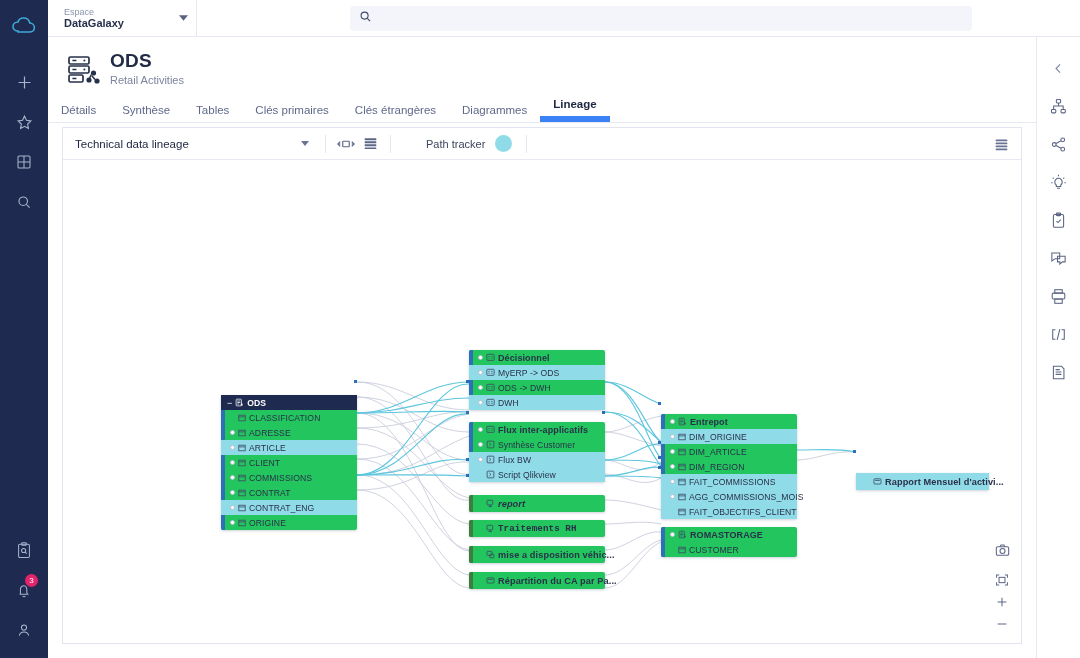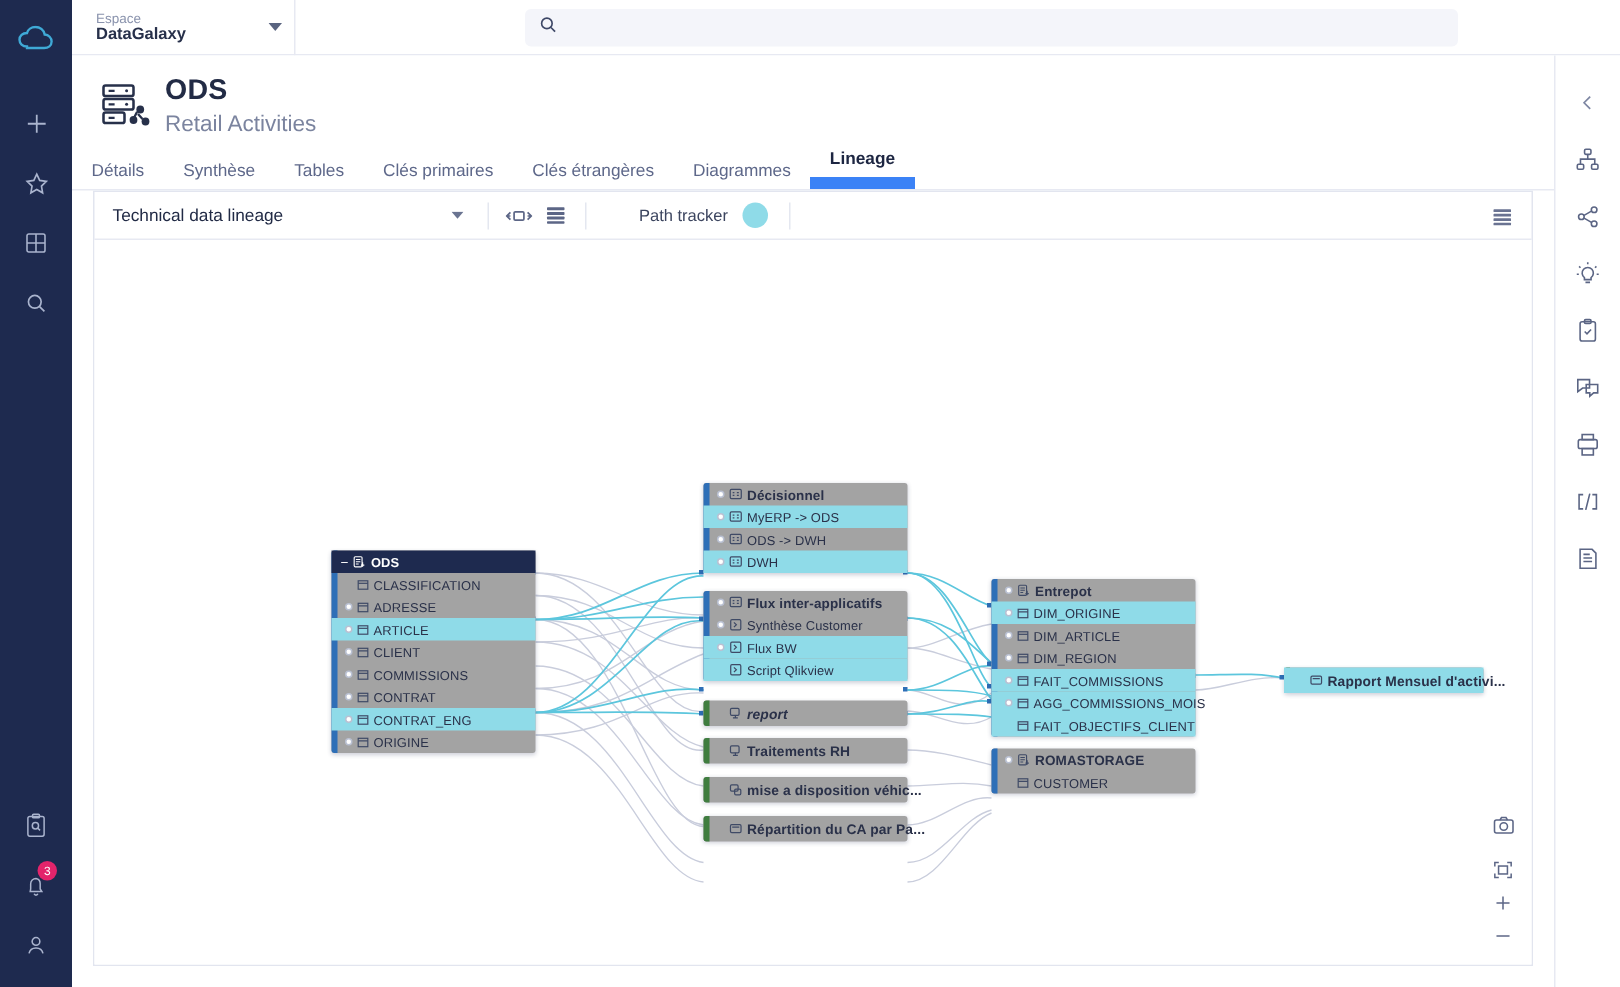--- a/index.html
+++ b/index.html
@@ -73,31 +73,31 @@
   }
 
   
   .main{
     position:absolute; left:48px; top:37px; width:988px; height:621px;
     background:#ffffff;
   }
   .page-head{ padding:14px 0 0 18px; display:flex; align-items:flex-start; }
   .page-logo{ width:34px; height:34px; color:#27304a; margin-right:10px; margin-top:2px;}
   .page-title{ font-size:19px; font-weight:bold; color:#222b45; letter-spacing:.2px; line-height:20px;}
-  .page-sub{ font-size:15px; color:#7b849f; margin-top:3px; }
+  .page-sub{ font-size:11px; color:#7b849f; margin-top:3px; }
 
   .tabs{
     display:flex; align-items:flex-end; gap:0; 
     border-bottom:1px solid #e7e9f2; margin-top:11px; height:25px;
   }
   .tab{
     font-size:11.5px; color:#5e688a; padding:0 13px 6px 13px; cursor:pointer;
     white-space:nowrap;
   }
-  .tab.active{ color:#1d2642; font-weight:bold; border-bottom:8px solid #3b82f6; }
+  .tab.active{ color:#1d2642; font-weight:bold; border-bottom:6px solid #3b82f6; }
 
   
   .lineage-panel{
     position:absolute; left:14px; top:90px; width:960px; height:517px;
     border:1px solid #e2e5ef; background:#ffffff;
   }
   .lineage-toolbar{
     height:32px; border-bottom:1px solid #e7e9f2; display:flex; align-items:center;
     position:relative;
   }
@@ -112,23 +112,24 @@
     width:17px; height:17px; border-radius:50%; background:#8fdbe8; margin-left:10px; cursor:pointer;
   }
   .lt-right{ position:absolute; right:8px; top:4px; width:24px; height:24px;
     display:flex; align-items:center; justify-content:center; color:#5c6686; cursor:pointer;}
 
   .canvas{ position:absolute; left:0; top:32px; width:958px; height:483px; overflow:hidden; background:#fff;}
   .canvas svg.edges{ position:absolute; left:0; top:0; }
 
   
   .node{
-    position:absolute; background:#a3a3a3; border-radius:2px;
+    position:absolute; background:#22c55e; border-radius:2px;
     box-shadow:0 1px 3px rgba(30,40,80,.22);
     font-size:9px;
+    margin-top:28px;
   }
   .node .lbar{ position:absolute; left:0; top:0; bottom:0; width:4px; border-radius:2px 0 0 2px;}
   .bar-blue{ background:#2e6fb7; }
   .bar-green{ background:#3f7d3f; }
   .row{
     height:15px; display:flex; align-items:center; padding-left:9px; white-space:nowrap;
     position:relative; color:#2a3149;
   }
   .row .dot{
     width:5px; height:5px; border-radius:50%; border:1px solid #b9c0d2;
@@ -629,21 +630,21 @@
             <span class="ico">
                 <svg width="9" height="9" viewBox="0 0 11 11" stroke="#3f4a66" stroke-width="1" fill="none">
                   <rect x="1.2" y="1.6" width="7" height="5.6" rx="1"></rect>
                   <path d="M3.2 9.2h4M5.2 7.2v2"></path>
                 </svg>
               </span>
             <span class="txt">report</span>
           </div>
         </div>
 
-        <div class="node" style="left:406px; top:332px; width:136px;">
+        <div class="node" style="left:406px; top:332px; width:136px;font-family:Liberation Mono, monospace;">
           <div class="lbar bar-green"></div>
           <div class="row single">
             <span class="dot none"></span>
             <span class="ico">
                 <svg width="9" height="9" viewBox="0 0 11 11" stroke="#3f4a66" stroke-width="1" fill="none">
                   <rect x="1.2" y="1.6" width="7" height="5.6" rx="1"></rect>
                   <path d="M3.2 9.2h4M5.2 7.2v2"></path>
                 </svg>
               </span>
             <span class="txt">Traitements RH</span>

